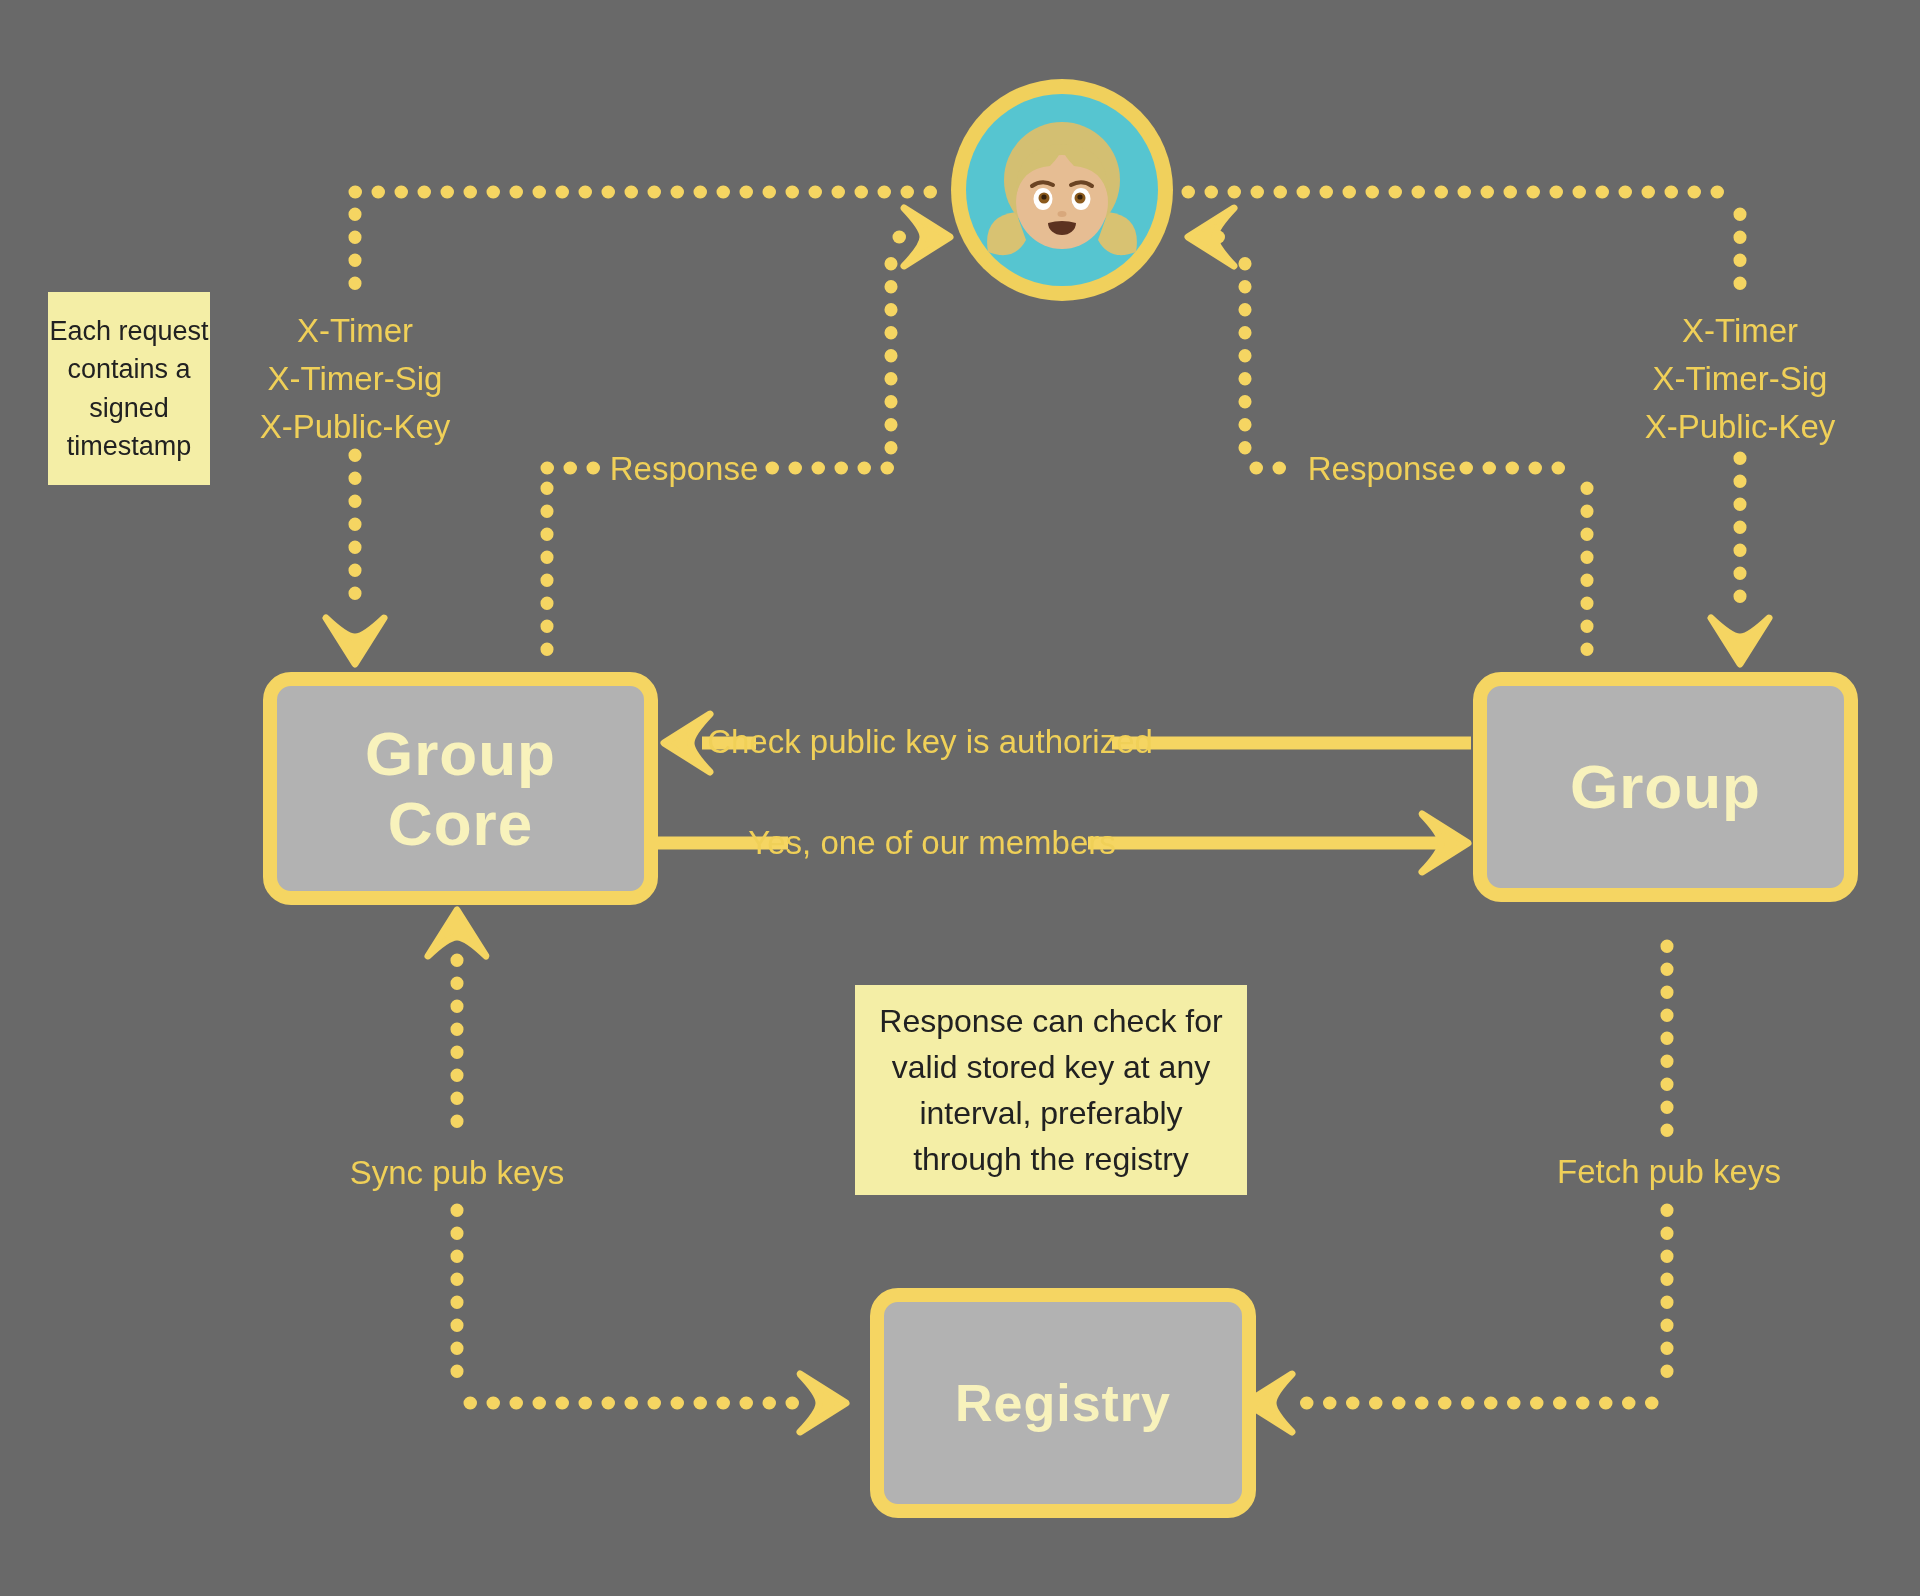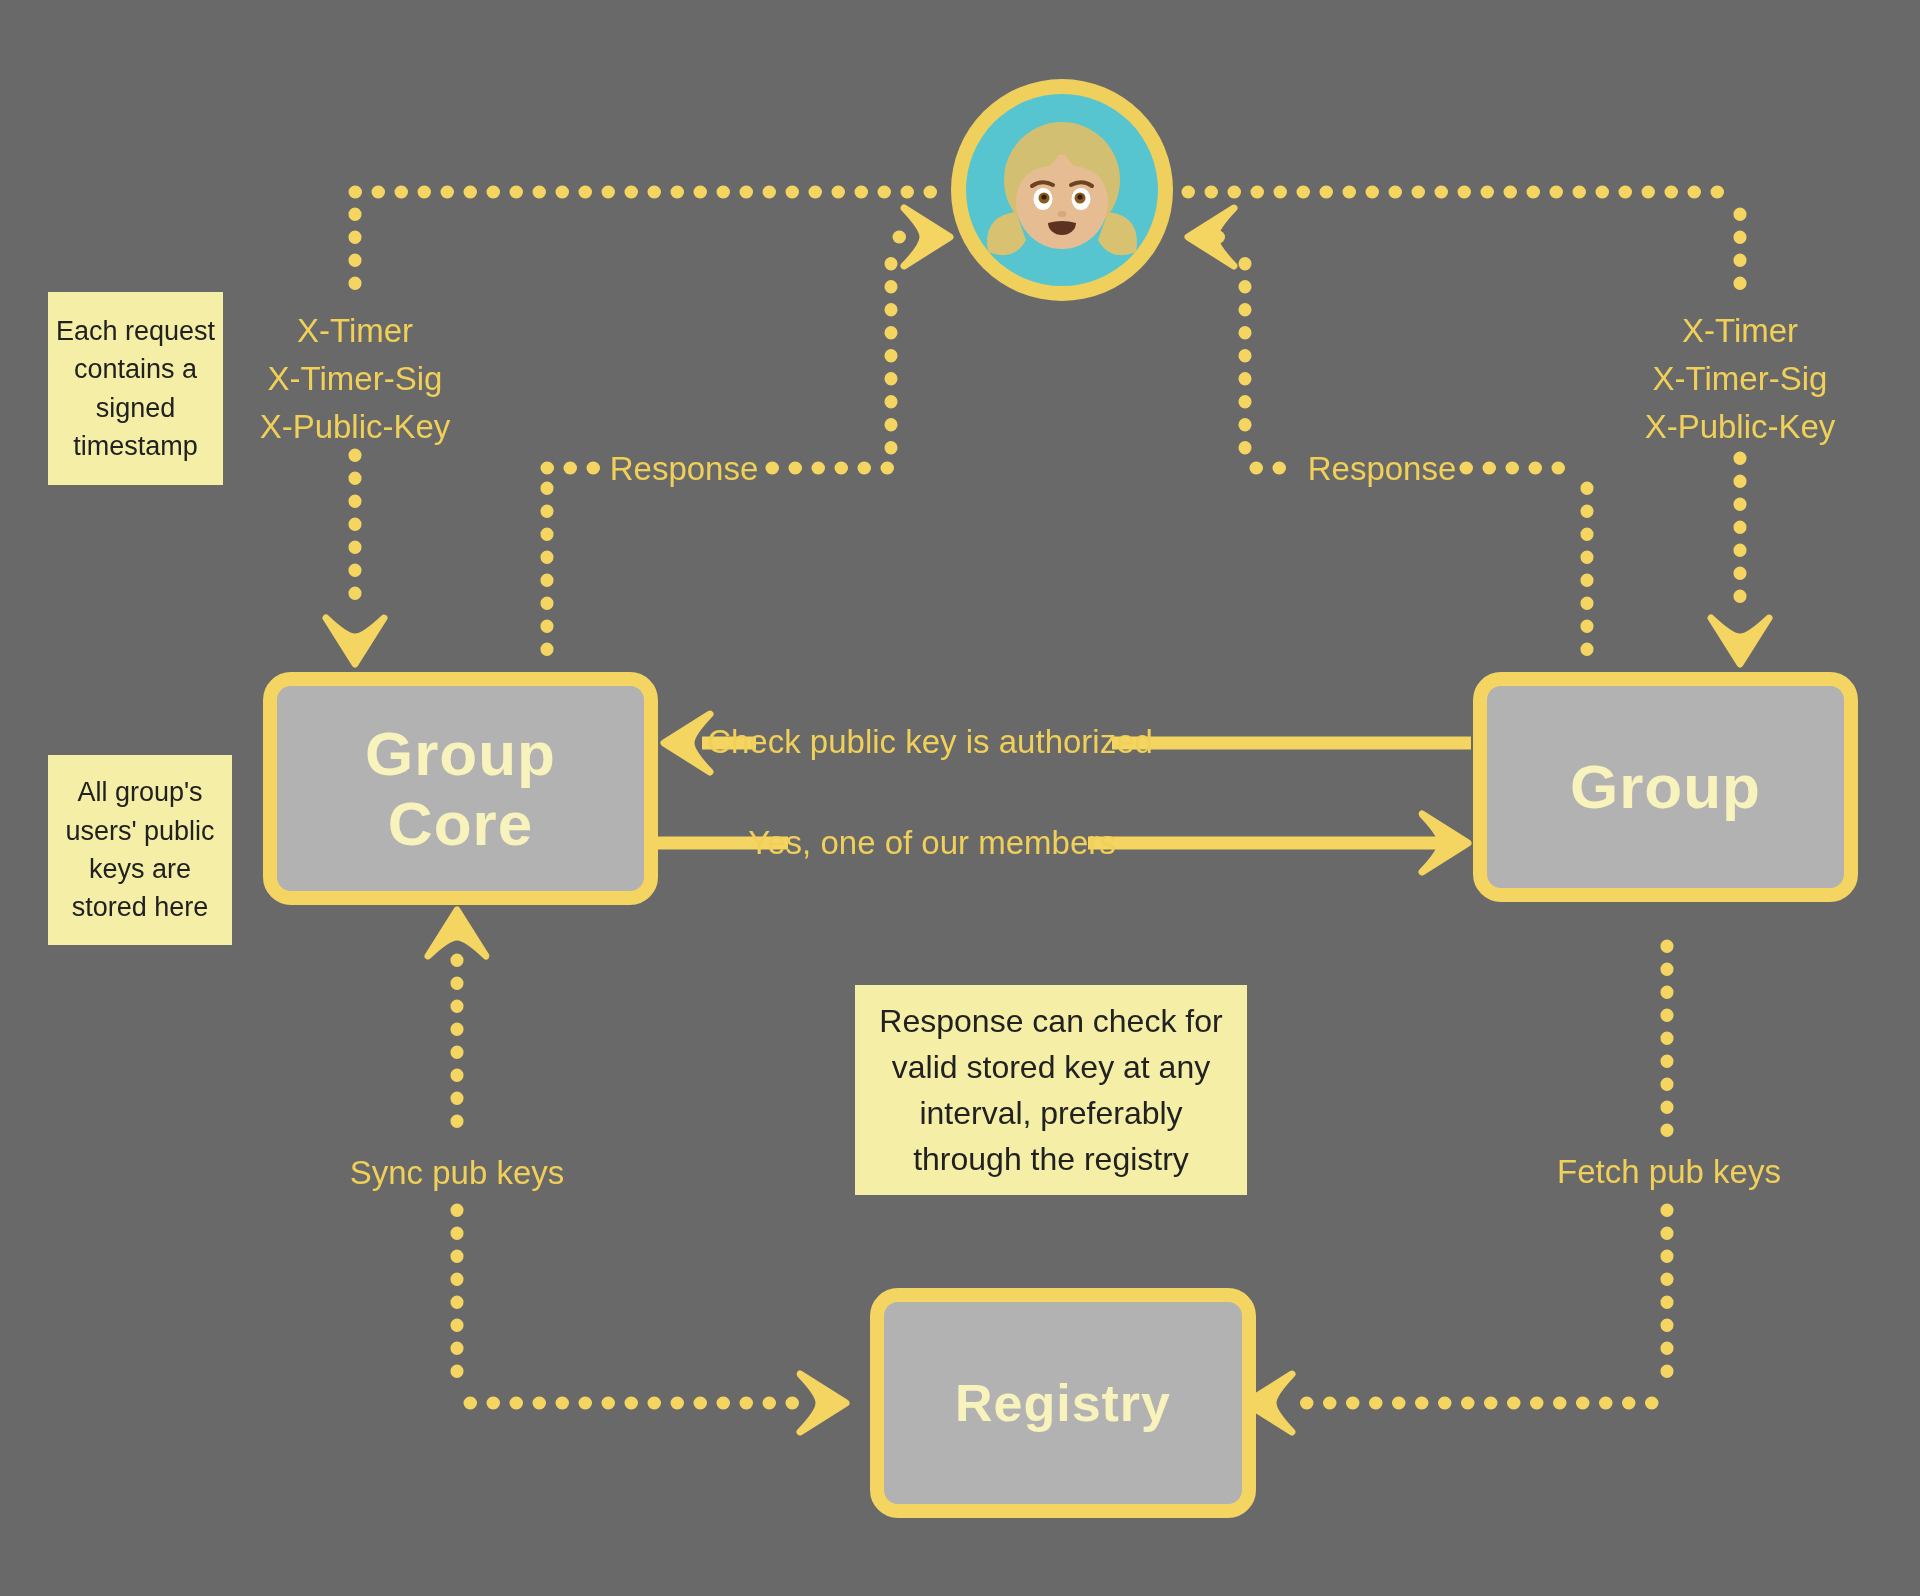--- a/index.html
+++ b/index.html
@@ -25,21 +25,21 @@
   #node-group-core{left:263px;top:672px;width:395px;height:233px;}
   #node-group-service{left:1473px;top:672px;width:385px;height:230px;}
   #node-registry{left:852px;top:1288px;width:386px;height:230px;font-size:52px;margin-left:18px;}
 
   .note{
     position:absolute;box-sizing:border-box;
     background:#f4eea6;color:#212121;
     display:flex;flex-direction:column;align-items:center;justify-content:center;
     text-align:center;font-size:27px;line-height:1.42;
   }
-  #note-timestamp{left:48px;top:292px;width:175px;height:193px;}
+  #note-timestamp{left:48px;top:292px;width:162px;height:193px;}
   #note-keys-stored{left:48px;top:755px;width:184px;height:190px;}
   #note-service-check{left:855px;top:985px;width:392px;height:210px;font-size:32px;line-height:1.44;}
 
   .lbl{
     position:absolute;transform:translate(-50%,-50%);
     color:#f0d058;font-size:33px;white-space:nowrap;line-height:1;
   }
   .avatar{position:absolute;left:950px;top:78px;width:224px;height:224px;}
 </style>
 </head>
@@ -152,26 +152,20 @@
   <div class="node" id="node-registry">
     <div>Registry</div>
   </div>
 
   <div class="note" id="note-timestamp">
     <div>Each request</div>
     <div>contains a</div>
     <div>signed</div>
     <div>timestamp</div>
   </div>
-  <div class="note" id="note-keys-stored">
-    <div>All group's</div>
-    <div>users' public</div>
-    <div>keys are</div>
-    <div>stored here</div>
-  </div>
   <div class="note" id="note-service-check">
     <div>Response can check for</div>
     <div>valid stored key at any</div>
     <div>interval, preferably</div>
     <div>through the registry</div>
   </div>
 
   <span class="lbl" style="left:355px;top:330px;">X-Timer</span>
   <span class="lbl" style="left:355px;top:378px;">X-Timer-Sig</span>
   <span class="lbl" style="left:355px;top:426px;">X-Public-Key</span>

